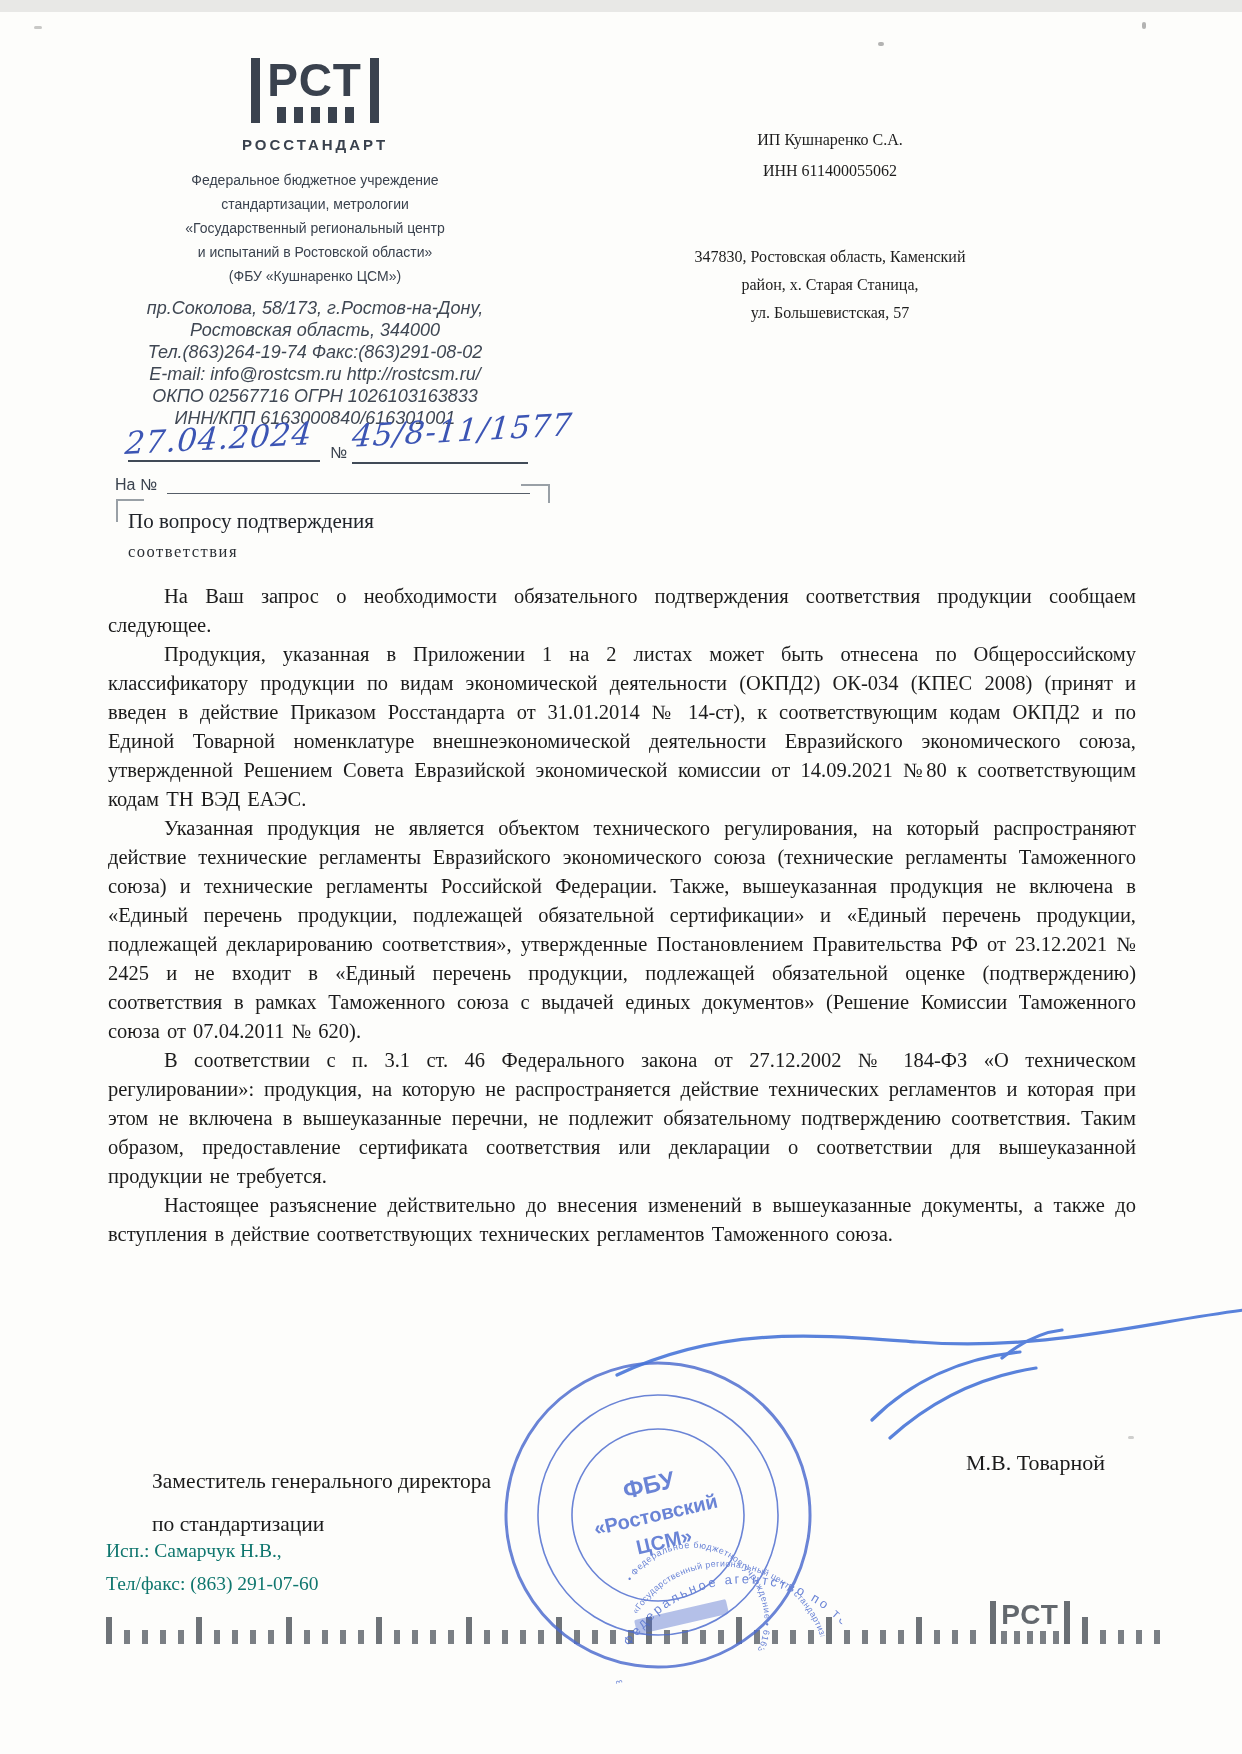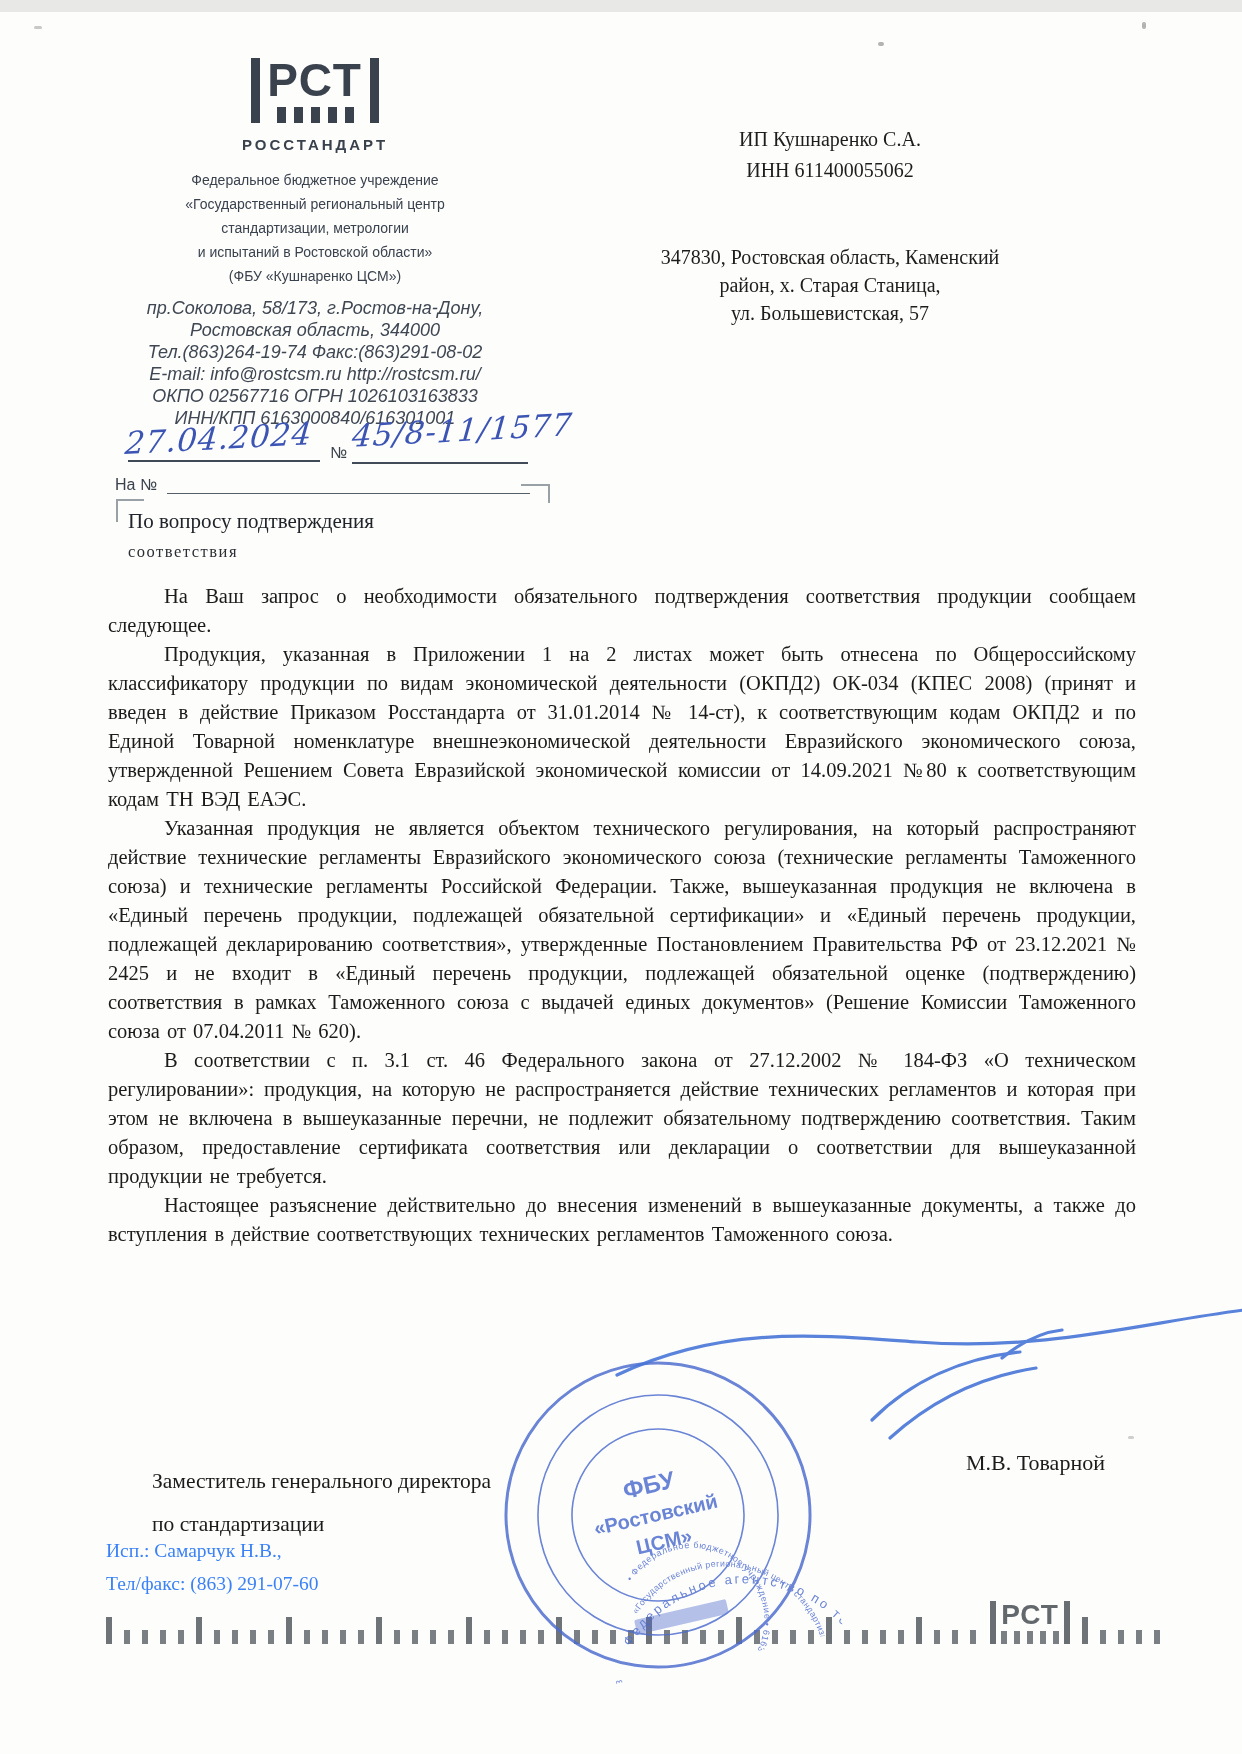--- a/index.html
+++ b/index.html
@@ -44,30 +44,30 @@
   .no-label{position:absolute;left:330px;top:432px;font-family:"Liberation Sans",sans-serif;font-size:16px;color:#3a424e;}
   .na-row{position:absolute;left:115px;top:464px;width:415px;display:flex;align-items:flex-end;}
   .na-row .lbl{font-family:"Liberation Sans",sans-serif;font-size:16px;color:#3a424e;white-space:nowrap;}
   .na-row .line{flex:1;border-bottom:1.5px solid #565e68;margin-left:10px;height:14px;}
   
   .corner-l{position:absolute;left:116px;top:487px;width:26px;height:21px;border-top:2px solid #99a0a6;border-left:2px solid #99a0a6;}
   .corner-r{position:absolute;left:521px;top:472px;width:27px;height:17px;border-top:2px solid #99a0a6;border-right:2px solid #99a0a6;}
   .subject1{position:absolute;left:128px;top:497px;font-size:21px;color:#20242a;}
   .subject2{position:absolute;left:128px;top:530px;font-size:16.5px;letter-spacing:1.5px;color:#2a2e34;}
   
-  .recipient{position:absolute;left:600px;top:112px;width:460px;text-align:center;font-size:20px;line-height:31px;color:#1d1d1d;}
+  .recipient{position:absolute;left:600px;top:112px;width:460px;text-align:center;font-size:16px;line-height:31px;color:#1d1d1d;}
   .recipient .addr2{margin-top:57px;line-height:28px;}
   
   .body-text{position:absolute;left:108px;top:570px;width:1028px;font-size:20.5px;line-height:29px;text-align:justify;color:#1b1b1b;}
   .body-text p{margin:0;text-indent:56px;text-align-last:left;word-spacing:2px;}
   .body-text .b{font-weight:normal;}
   
   .sign-pos{position:absolute;left:152px;top:1448px;font-size:21.5px;line-height:43px;color:#1b1b1b;}
   .signer{position:absolute;left:966px;top:1438px;font-size:22px;color:#1b1b1b;}
-  .executor{position:absolute;left:106px;top:1522px;font-size:19.5px;line-height:33px;color:#3b82f6;}
+  .executor{position:absolute;left:106px;top:1522px;font-size:19.5px;line-height:33px;color:#0f766e;}
   
   .stamp{position:absolute;left:503px;top:1348px;width:310px;height:310px;transform:rotate(-13deg);opacity:.82;pointer-events:none;}
   .stamp text{fill:#4b6ace;font-family:"Liberation Sans",sans-serif;}
   .stamp .center-t{font-weight:bold;}
   
   .sig-svg{position:absolute;left:572px;top:1268px;pointer-events:none;}
   
   .ruler{position:absolute;left:106px;top:1570px;display:flex;align-items:flex-end;height:62px;}
   .ticks{display:flex;align-items:flex-end;}
   .ticks .tick{width:6px;height:14px;background:#7a7f84;margin-right:12px;}
@@ -102,22 +102,22 @@
             <span class="tick"></span>
             <span class="tick"></span>
             <span class="tick"></span>
           </div>
       </div>
       <div class="side"></div>
     </div>
     <div class="agency">РОССТАНДАРТ</div>
     <div class="org">
       <div>Федеральное бюджетное учреждение</div>
+      <div>стандартизации, метрологии</div>
       <div>«Государственный региональный центр</div>
-      <div>стандартизации, метрологии</div>
       <div>и испытаний в Ростовской области»</div>
       <div>(ФБУ «Кушнаренко ЦСМ»)</div>
     </div>
     <div class="addr">
       <div>пр.Соколова, 58/173, г.Ростов-на-Дону,</div>
       <div>Ростовская область, 344000</div>
       <div>Тел.(863)264-19-74 Факс:(863)291-08-02</div>
       <div>E-mail: info@rostcsm.ru  http://rostcsm.ru/</div>
       <div>ОКПО 02567716  ОГРН 1026103163833</div>
       <div>ИНН/КПП 6163000840/616301001</div>

